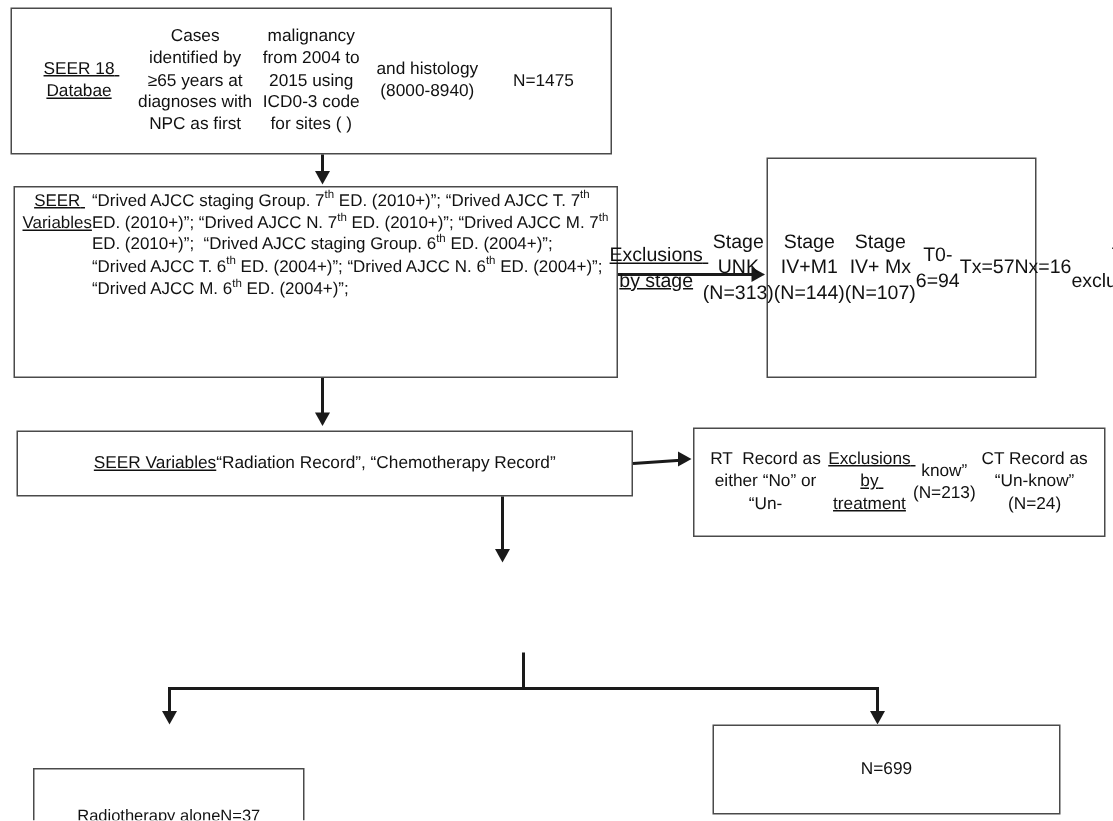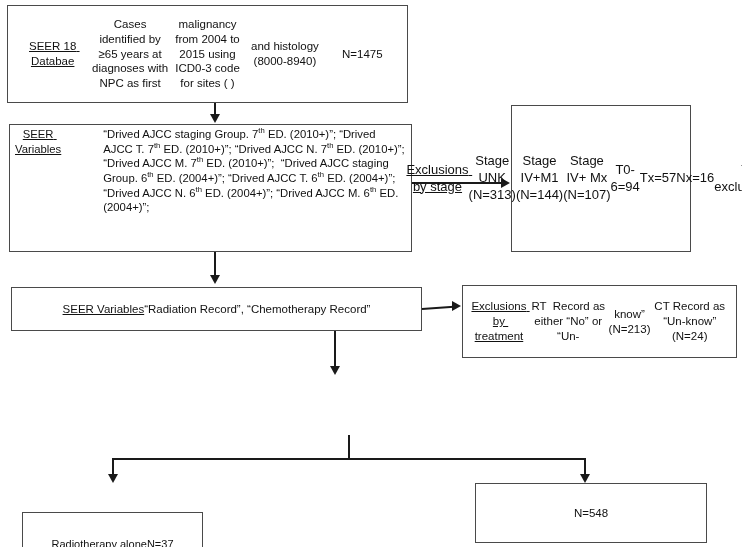--- a/index.html
+++ b/index.html
@@ -35,21 +35,21 @@
   }
   .box .ln {
     display: block;
     white-space: pre-wrap;
   }
   
   #box-source      { left: 7px;   top: 5px;   width: 401px; height: 98px;  font-size: 11.5px; padding: 2px 6px; }
   #box-source .ln  { width: 100%; }
   #box-variables   { left: 9px;   top: 124px; width: 403px; height: 128px; font-size: 11.3px; padding: 2px 5px; align-items: stretch; }
   #box-variables .hdr { text-align: center; }
-  #box-variables .body { text-align: left; margin-left: 42px; }
+  #box-variables .body { text-align: left; }
   #box-excl-stage  { left: 511px; top: 105px; width: 180px; height: 147px; font-size: 13px; }
   #box-records     { left: 11px;  top: 287px; width: 411px; height: 44px;  font-size: 11.5px; }
   #box-excl-treat  { left: 462px; top: 285px; width: 275px; height: 73px;  font-size: 11.5px; padding: 2px 7px; }
   #box-after       { left: 141px; top: 378px; width: 415px; height: 57px;  font-size: 11.5px; }
   #box-rt-alone    { left: 22px;  top: 512px; width: 181px; height: 64px;  font-size: 11px; }
   #box-rt-chemo    { left: 475px; top: 483px; width: 232px; height: 60px;  font-size: 11.5px; }
 
   
   .conn { position: absolute; background: #1a1a1a; }
   .vline { width: 2px; }
@@ -110,22 +110,22 @@
 
   <div class="box" id="box-records">
     <span class="ln hdr">SEER Variables</span>
     <span class="ln">“Radiation Record”, “Chemotherapy Record”</span>
   </div>
 
   <div class="conn hline" style="left:422px; top:308px; width:32px; transform: rotate(-4deg); transform-origin: left center;"></div>
   <div class="arrowhead-right" style="left:452px; top:301px;"></div>
 
   <div class="box" id="box-excl-treat">
+    <span class="ln">RT  Record as either “No” or “Un-</span>
     <span class="ln hdr">Exclusions by treatment</span>
-    <span class="ln">RT  Record as either “No” or “Un-</span>
     <span class="ln">know” (N=213)</span>
     <span class="ln">CT Record as “Un-know” (N=24)</span>
   </div>
 
   <div class="conn vline" style="left:334px; top:331px; height:36px;"></div>
   <div class="arrowhead-down" style="left:330px; top:366px;"></div>
 
 
   <div class="conn vline" style="left:348px; top:435px; height:24px;"></div>
   <div class="conn hline" style="left:112px; top:458px; width:474px;"></div>
@@ -133,16 +133,16 @@
   <div class="arrowhead-down" style="left:108px; top:474px;"></div>
   <div class="conn vline" style="left:584px; top:458px; height:20px;"></div>
   <div class="arrowhead-down" style="left:580px; top:474px;"></div>
 
   <div class="box" id="box-rt-alone">
     <span class="ln">Radiotherapy alone</span>
     <span class="ln">N=37</span>
   </div>
 
   <div class="box" id="box-rt-chemo">
-    <span class="ln">N=548</span>
+    <span class="ln">N=699</span>
   </div>
 
 </div>
 
 </body></html>

